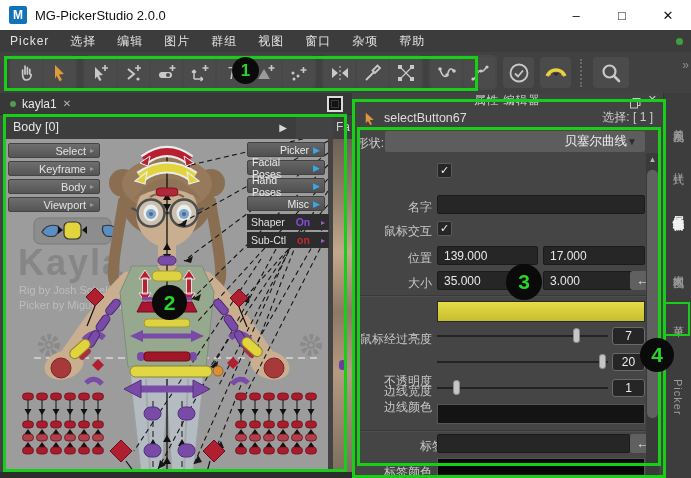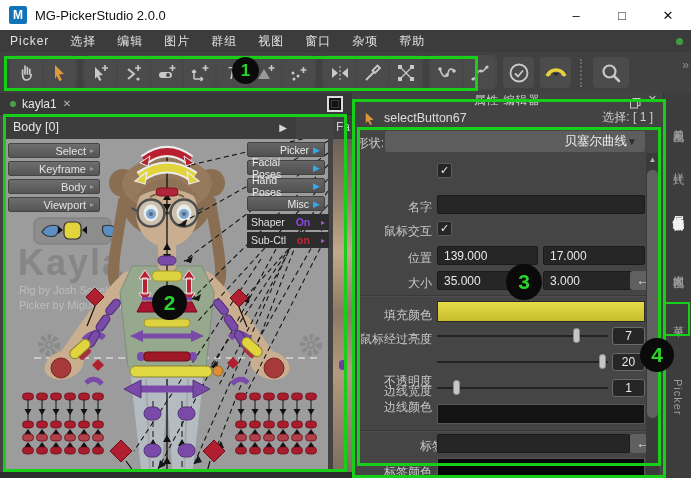--- a/index.html
+++ b/index.html
@@ -550,21 +550,20 @@
       <input class="tinput" style="left: 85px; top: 119px; width: 101px;" value="139.000">
       <input class="tinput" style="left: 191px; top: 119px; width: 102px;" value="17.000">
 
       <span class="rlabel" style="left:0; top:148px;">大小</span>
       <input class="tinput" style="left: 85px; top: 144px; width: 101px;" value="35.000">
       <input class="tinput" style="left: 191px; top: 144px; width: 102px;" value="3.000">
       <div class="back-btn" style="top:144px;">←</div>
 
       <div class="sep" style="top:168px;"></div>
 
-      <span class="rlabel" style="left:0; top:180px;">填充颜色</span>
       <div class="swatch" style="top:174px; height:21px; background:linear-gradient(#e6dc48,#c8bd2e);"></div>
 
       <span class="rlabel" style="left:0; top:204px;">鼠标经过亮度</span>
       <div class="slider" style="top:201px;">
         <div class="track"></div>
         <div class="handle" style="left:136px;"></div>
       </div>
       <div class="valbox" style="top:200px;">7</div>
 
       <span class="rlabel" style="left:0; top:230px;margin-top:16px;">不透明度</span>

